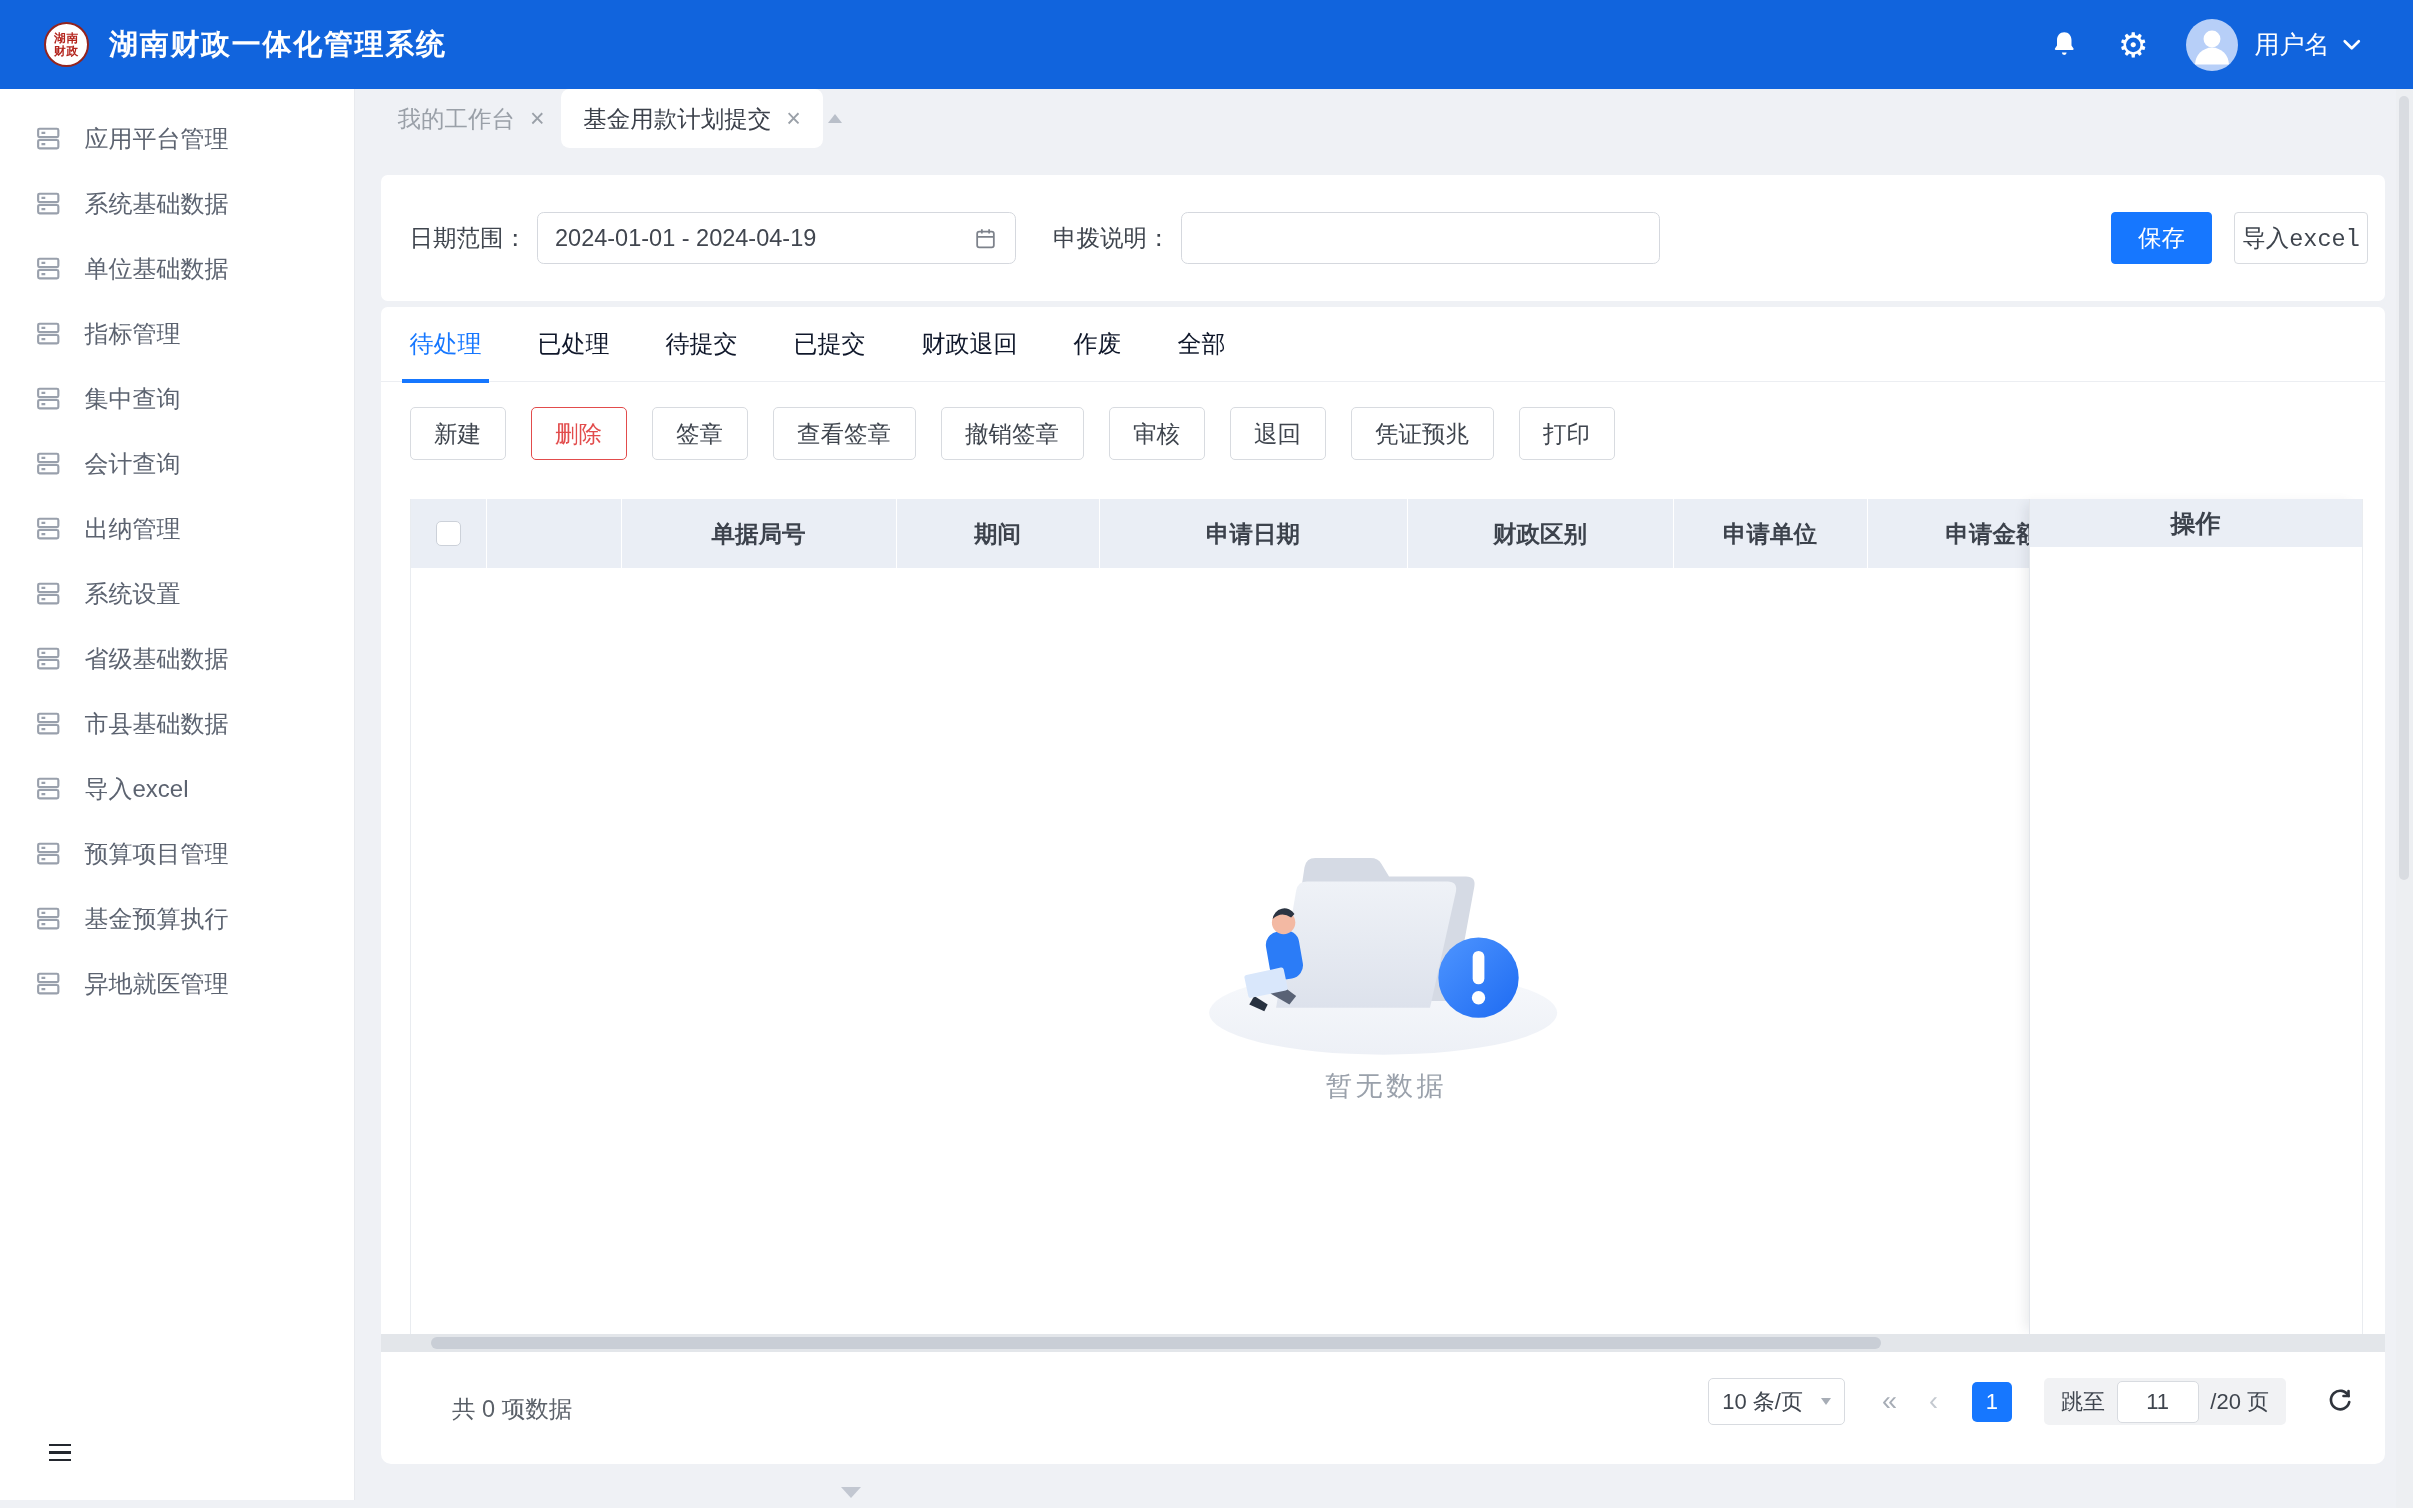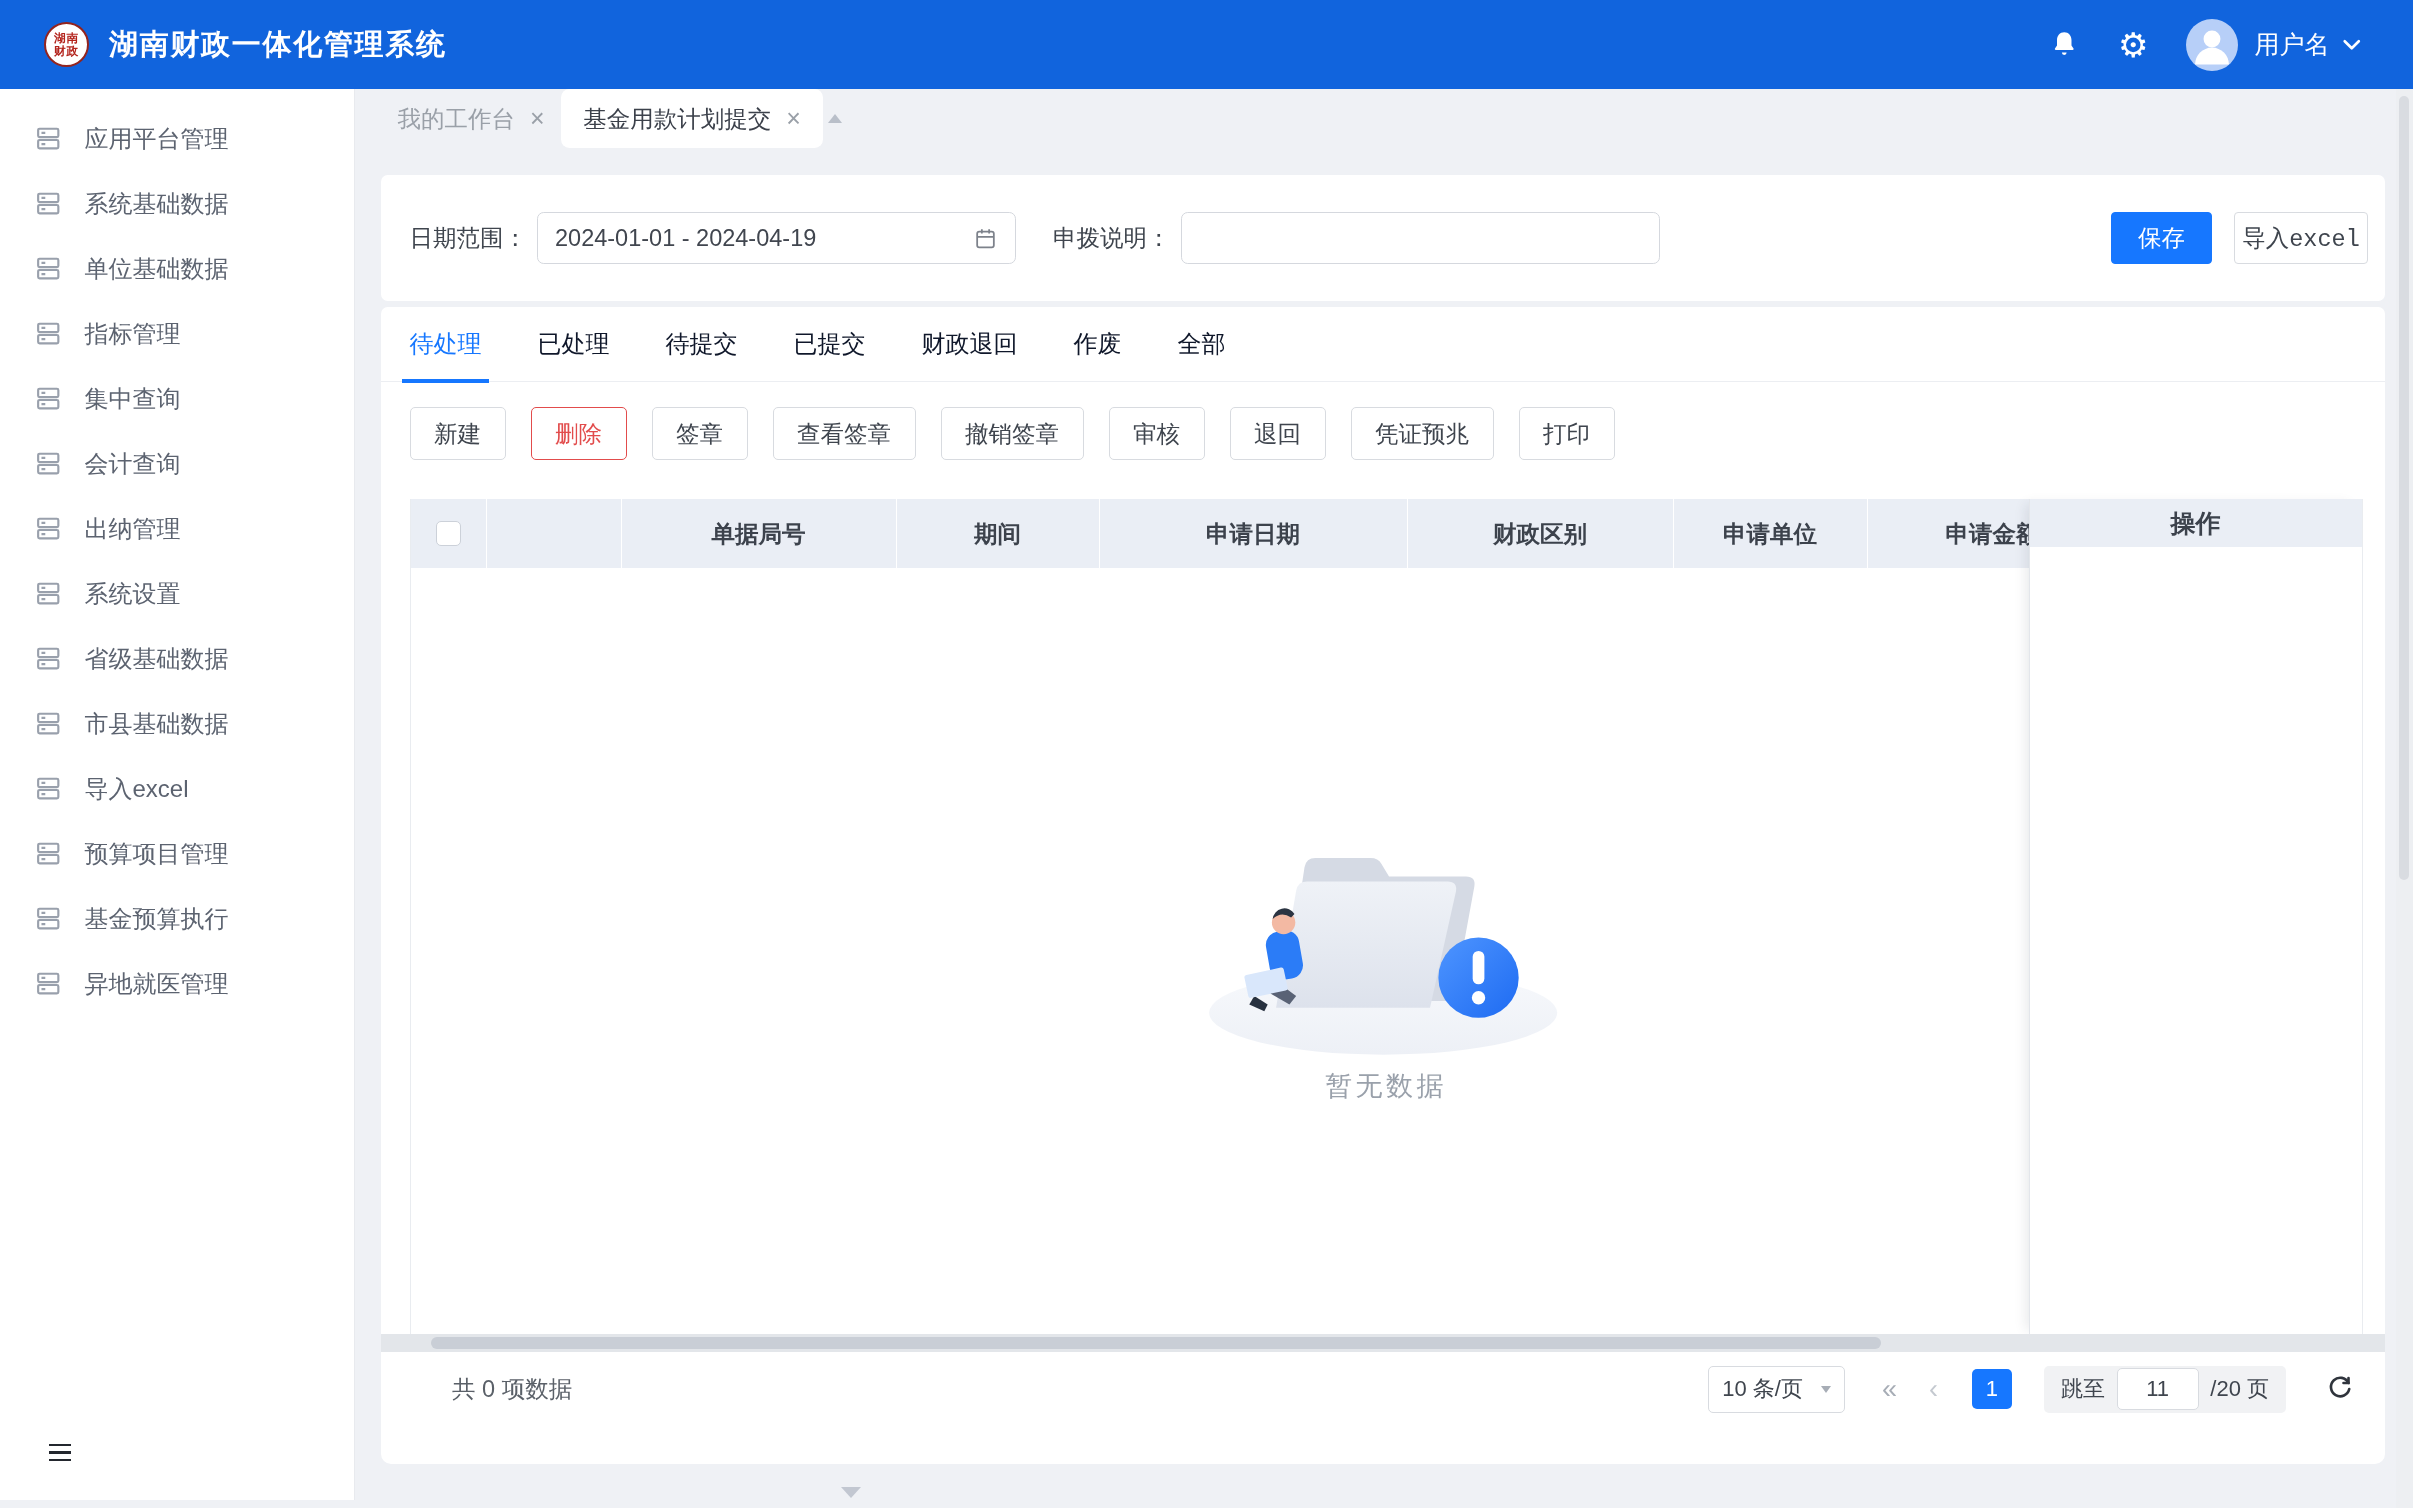--- a/index.html
+++ b/index.html
@@ -82,21 +82,21 @@
   .fixed-col .fh{height:48px;background:var(--thead);display:flex;align-items:center;justify-content:center;
     font-size:25px;font-weight:bold;color:#3c424c}
   .fixed-col .fb{height:767px;background:#fff}
 
   .empty{align-self:center;text-align:center;margin-top:8.4px}
   .empty-text{margin-top:6.7px;font-size:27px;color:#9aa1ab;letter-spacing:3.4px}
 
   .hscroll{position:absolute;left:0;right:0;top:1027px;height:18.4px;background:#e3e6ea}
   .hthumb{position:absolute;left:50px;top:3.4px;width:1450px;height:11.7px;border-radius:5.9px;background:#c9ced6;cursor:pointer}
 
-  .card-footer{position:absolute;left:0;right:0;top:1046px;height:72px;display:flex;align-items:center}
+  .card-footer{position:absolute;left:0;right:0;top:1046px;height:72px;display:flex;align-items:flex-end}
   .total{margin-left:71px;font-size:23.5px;color:#5a6068}
   .pager{margin-left:auto;margin-right:30px;display:flex;align-items:center}
   .psel{width:137px;height:47px;border:1.7px solid #d8dbe0;border-radius:5px;display:flex;align-items:center;
     justify-content:space-between;padding:0 13.4px;font-size:22px;color:#3f454e;cursor:pointer;background:#fff}
   .psel .dn{width:0;height:0;border-left:5.9px solid transparent;border-right:5.9px solid transparent;border-top:7.5px solid #a7adb6}
   .parrow{font-size:27px;color:#a7adb6;margin-left:37px;cursor:pointer}
   .parrow.lt{color:#c4c9d0;margin-left:32px}
   .pnum{width:40px;height:40px;border-radius:5px;background:var(--primary);color:#fff;font-size:22px;
     display:flex;align-items:center;justify-content:center;margin-left:34px;cursor:pointer}
   .pjump{height:47px;background:#f1f2f4;border-radius:5px;display:flex;align-items:center;gap:11.7px;

